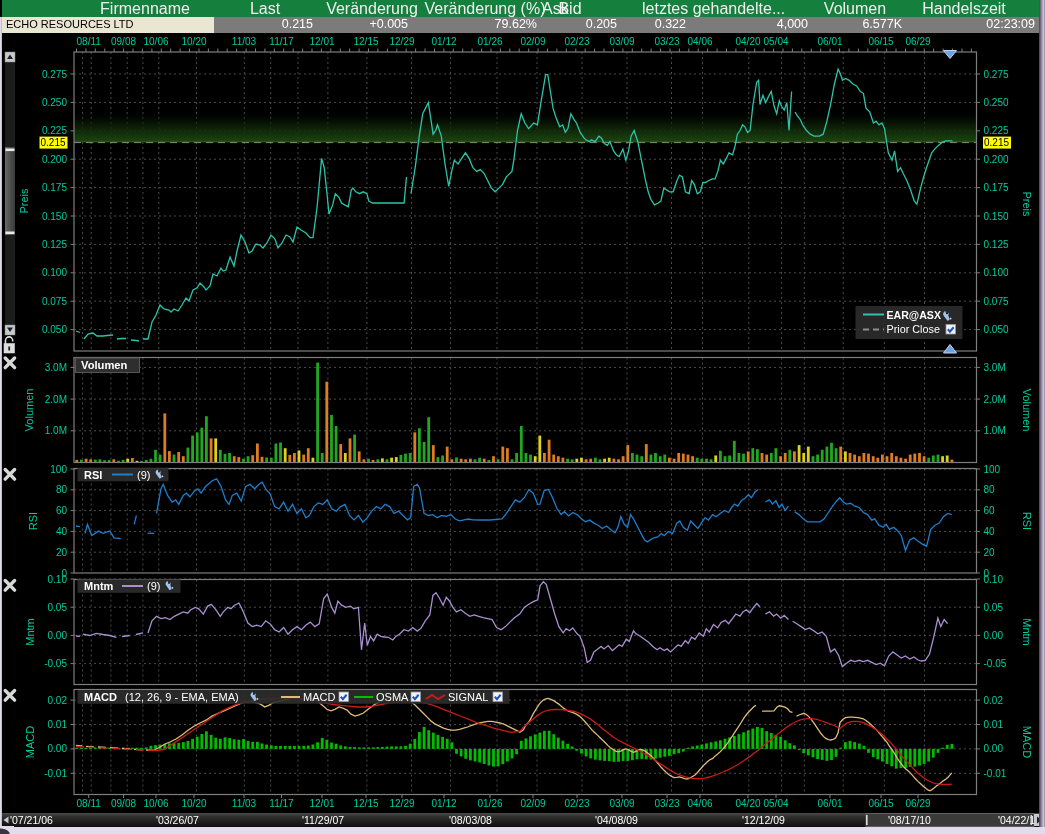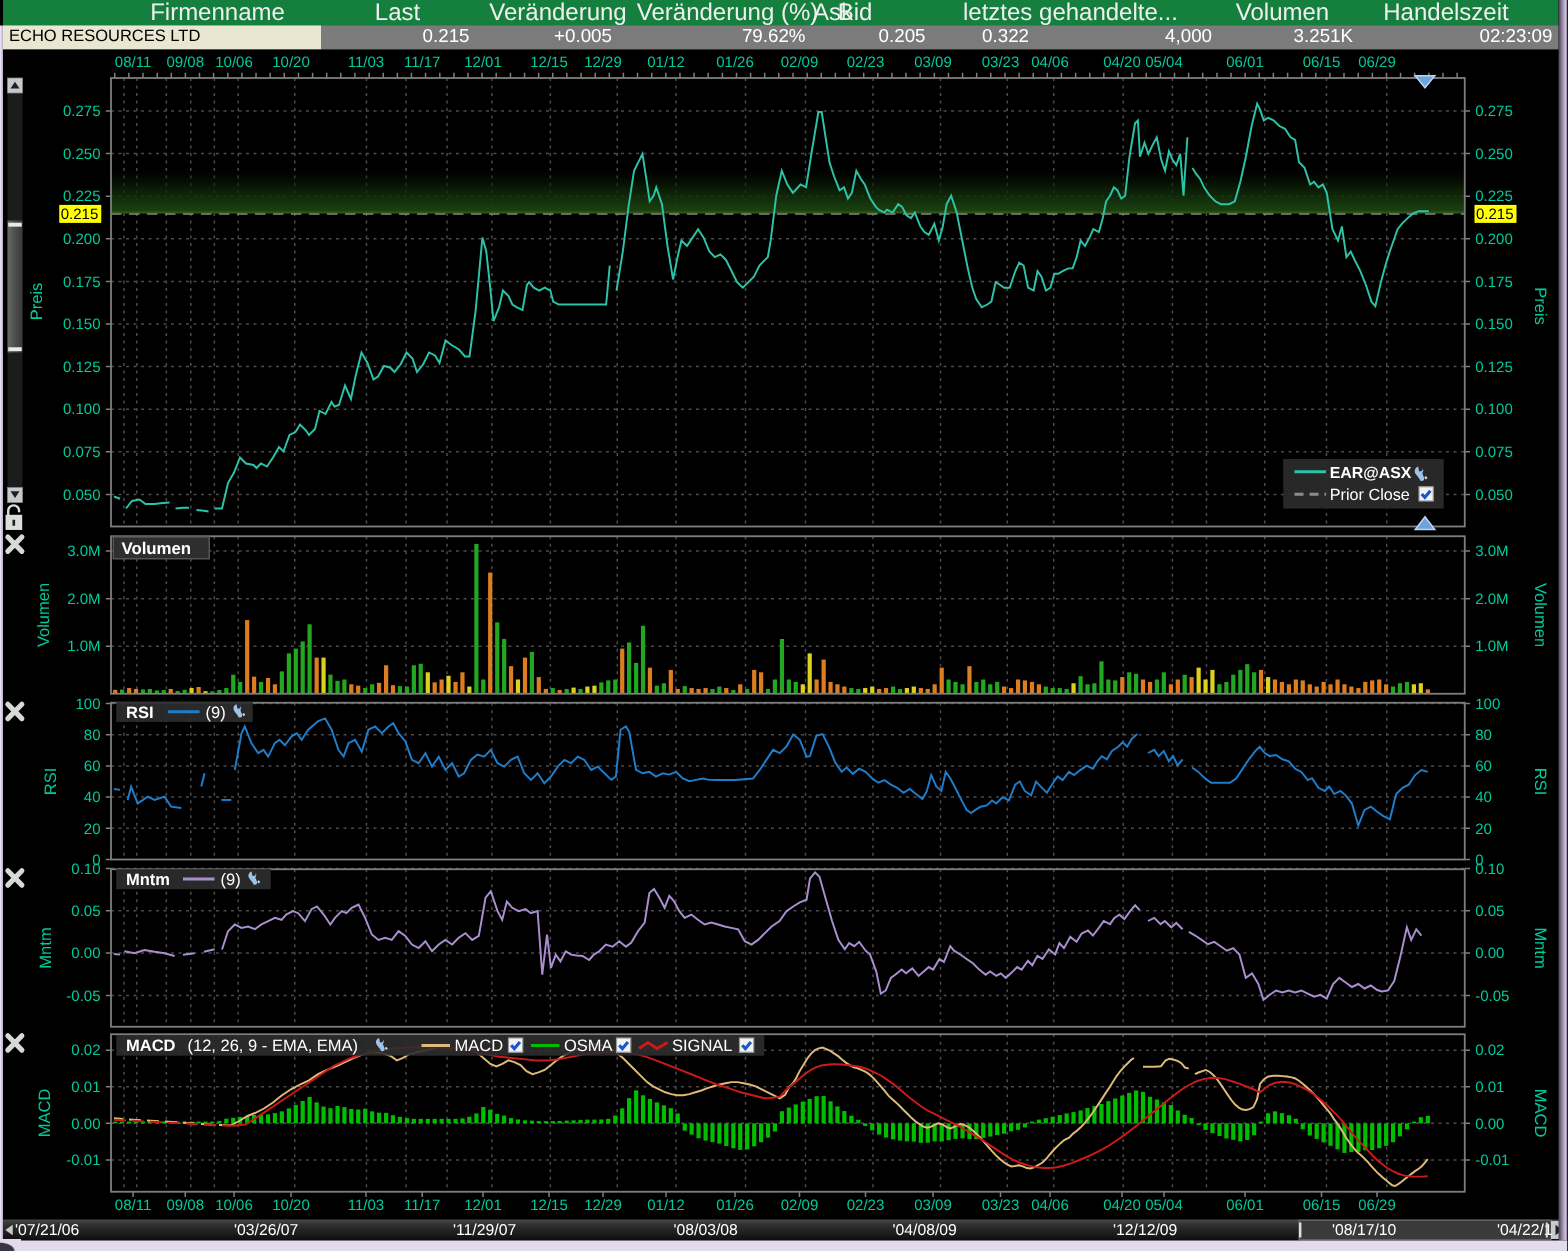--- a/index.html
+++ b/index.html
@@ -29,21 +29,21 @@
     <span style="position:absolute;left:862px;width:200px;text-align:center;top:1px">Handelszeit</span>
   </div>
 <div class="h2">
     <span class="name">ECHO RESOURCES LTD</span>
     <span style="position:absolute;left:161px;width:150px;text-align:right;top:0px">0.215</span>
     <span style="position:absolute;left:256px;width:150px;text-align:right;top:0px">+0.005</span>
     <span style="position:absolute;left:385px;width:150px;text-align:right;top:0px">79.62%</span>
     <span style="position:absolute;left:465px;width:150px;text-align:right;top:0px">0.205</span>
     <span style="position:absolute;left:534px;width:150px;text-align:right;top:0px">0.322</span>
     <span style="position:absolute;left:656px;width:150px;text-align:right;top:0px">4,000</span>
-    <span style="position:absolute;left:750px;width:150px;text-align:right;top:0px">3.251K</span>
+    <span style="position:absolute;left:750px;width:150px;text-align:right;top:0px">6.577K</span>
     <span style="position:absolute;left:883px;width:150px;text-align:right;top:0px">02:23:09</span>
   </div>
 <div style="position:absolute;left:0;top:0"><svg width="1045" height="834" viewBox="0 0 1045 834">
       <rect x="0" y="33" width="1045" height="794" fill="#000"></rect>
       <path d="M82.6 52.0V351.0 M91.2 52.0V351.0 M110.9 52.0V351.0 M127.2 52.0V351.0 M142.9 52.0V351.0 M158.8 52.0V351.0 M196.5 52.0V351.0 M244.3 52.0V351.0 M270.7 52.0V351.0 M298.0 52.0V351.0 M327.9 52.0V351.0 M366.9 52.0V351.0 M411.5 52.0V351.0 M450.6 52.0V351.0 M497.0 52.0V351.0 M537.0 52.0V351.0 M582.0 52.0V351.0 M627.0 52.0V351.0 M671.5 52.0V351.0 M702.5 52.0V351.0 M748.8 52.0V351.0 M781.6 52.0V351.0 M804.3 52.0V351.0 M843.2 52.0V351.0 M884.3 52.0V351.0 M924.5 52.0V351.0 M82.6 357.5V462.5 M91.2 357.5V462.5 M110.9 357.5V462.5 M127.2 357.5V462.5 M142.9 357.5V462.5 M158.8 357.5V462.5 M196.5 357.5V462.5 M244.3 357.5V462.5 M270.7 357.5V462.5 M298.0 357.5V462.5 M327.9 357.5V462.5 M366.9 357.5V462.5 M411.5 357.5V462.5 M450.6 357.5V462.5 M497.0 357.5V462.5 M537.0 357.5V462.5 M582.0 357.5V462.5 M627.0 357.5V462.5 M671.5 357.5V462.5 M702.5 357.5V462.5 M748.8 357.5V462.5 M781.6 357.5V462.5 M804.3 357.5V462.5 M843.2 357.5V462.5 M884.3 357.5V462.5 M924.5 357.5V462.5 M82.6 468.5V573.0 M91.2 468.5V573.0 M110.9 468.5V573.0 M127.2 468.5V573.0 M142.9 468.5V573.0 M158.8 468.5V573.0 M196.5 468.5V573.0 M244.3 468.5V573.0 M270.7 468.5V573.0 M298.0 468.5V573.0 M327.9 468.5V573.0 M366.9 468.5V573.0 M411.5 468.5V573.0 M450.6 468.5V573.0 M497.0 468.5V573.0 M537.0 468.5V573.0 M582.0 468.5V573.0 M627.0 468.5V573.0 M671.5 468.5V573.0 M702.5 468.5V573.0 M748.8 468.5V573.0 M781.6 468.5V573.0 M804.3 468.5V573.0 M843.2 468.5V573.0 M884.3 468.5V573.0 M924.5 468.5V573.0 M82.6 579.5V684.5 M91.2 579.5V684.5 M110.9 579.5V684.5 M127.2 579.5V684.5 M142.9 579.5V684.5 M158.8 579.5V684.5 M196.5 579.5V684.5 M244.3 579.5V684.5 M270.7 579.5V684.5 M298.0 579.5V684.5 M327.9 579.5V684.5 M366.9 579.5V684.5 M411.5 579.5V684.5 M450.6 579.5V684.5 M497.0 579.5V684.5 M537.0 579.5V684.5 M582.0 579.5V684.5 M627.0 579.5V684.5 M671.5 579.5V684.5 M702.5 579.5V684.5 M748.8 579.5V684.5 M781.6 579.5V684.5 M804.3 579.5V684.5 M843.2 579.5V684.5 M884.3 579.5V684.5 M924.5 579.5V684.5 M82.6 689.5V794.5 M91.2 689.5V794.5 M110.9 689.5V794.5 M127.2 689.5V794.5 M142.9 689.5V794.5 M158.8 689.5V794.5 M196.5 689.5V794.5 M244.3 689.5V794.5 M270.7 689.5V794.5 M298.0 689.5V794.5 M327.9 689.5V794.5 M366.9 689.5V794.5 M411.5 689.5V794.5 M450.6 689.5V794.5 M497.0 689.5V794.5 M537.0 689.5V794.5 M582.0 689.5V794.5 M627.0 689.5V794.5 M671.5 689.5V794.5 M702.5 689.5V794.5 M748.8 689.5V794.5 M781.6 689.5V794.5 M804.3 689.5V794.5 M843.2 689.5V794.5 M884.3 689.5V794.5 M924.5 689.5V794.5 M74 74.0H976.5 M74 102.4H976.5 M74 130.8H976.5 M74 159.2H976.5 M74 187.6H976.5 M74 216.0H976.5 M74 244.4H976.5 M74 272.8H976.5 M74 301.2H976.5 M74 329.6H976.5 M74 430.8H976.5 M74 399.1H976.5 M74 367.4H976.5 M74 489.8H976.5 M74 510.6H976.5 M74 531.4H976.5 M74 552.2H976.5 M74 469.0H976.5 M74 607.2H976.5 M74 635.4H976.5 M74 663.6H976.5 M74 579.0H976.5 M74 700.1H976.5 M74 724.5H976.5 M74 748.9H976.5 M74 773.3H976.5" stroke="#4b4b4b" stroke-width="1" fill="none" stroke-dasharray="2 3"></path>
       <defs>
         <linearGradient id="gb" x1="0" y1="0" x2="0" y2="1">
           <stop offset="0" stop-color="#051003" stop-opacity="0"></stop>
           <stop offset="0.45" stop-color="#0e2508" stop-opacity="0.75"></stop>
           <stop offset="0.8" stop-color="#173a0e" stop-opacity="0.95"></stop>

